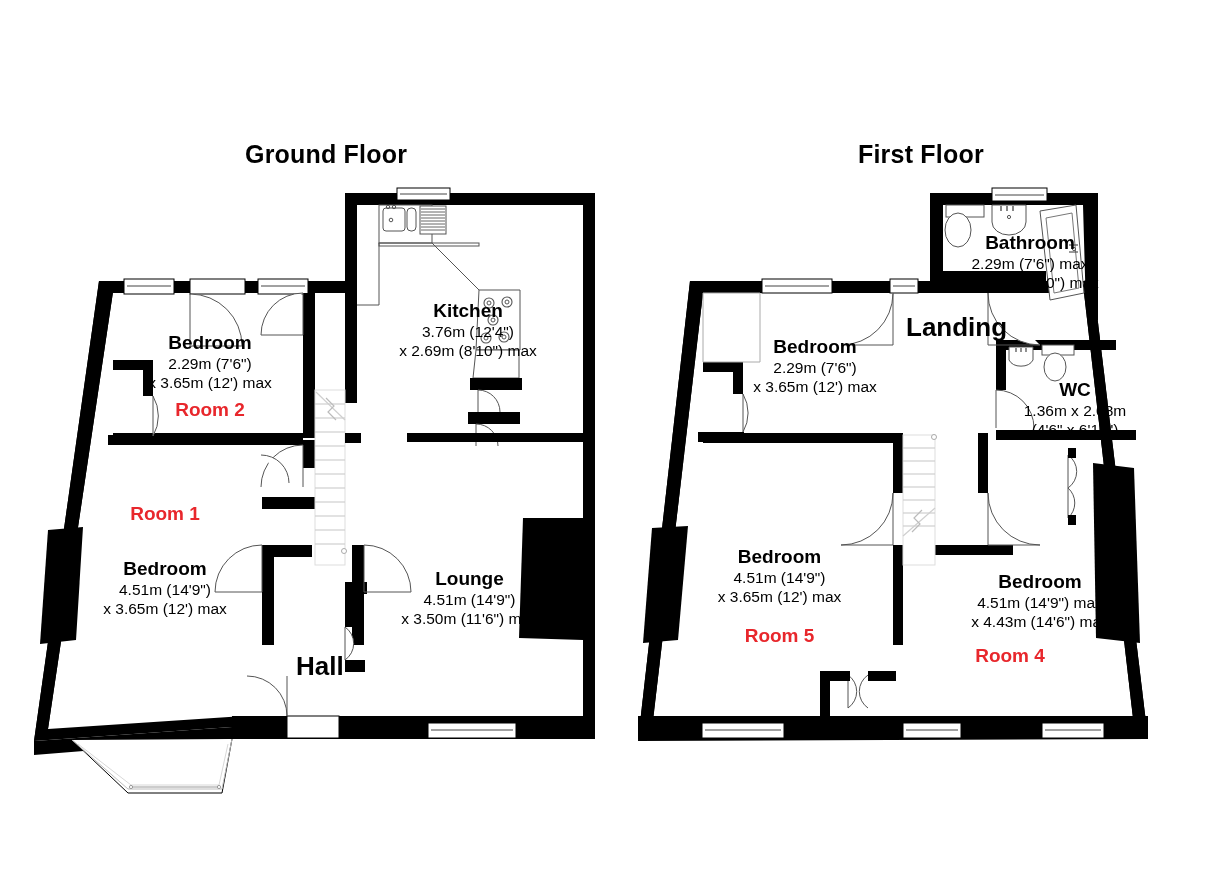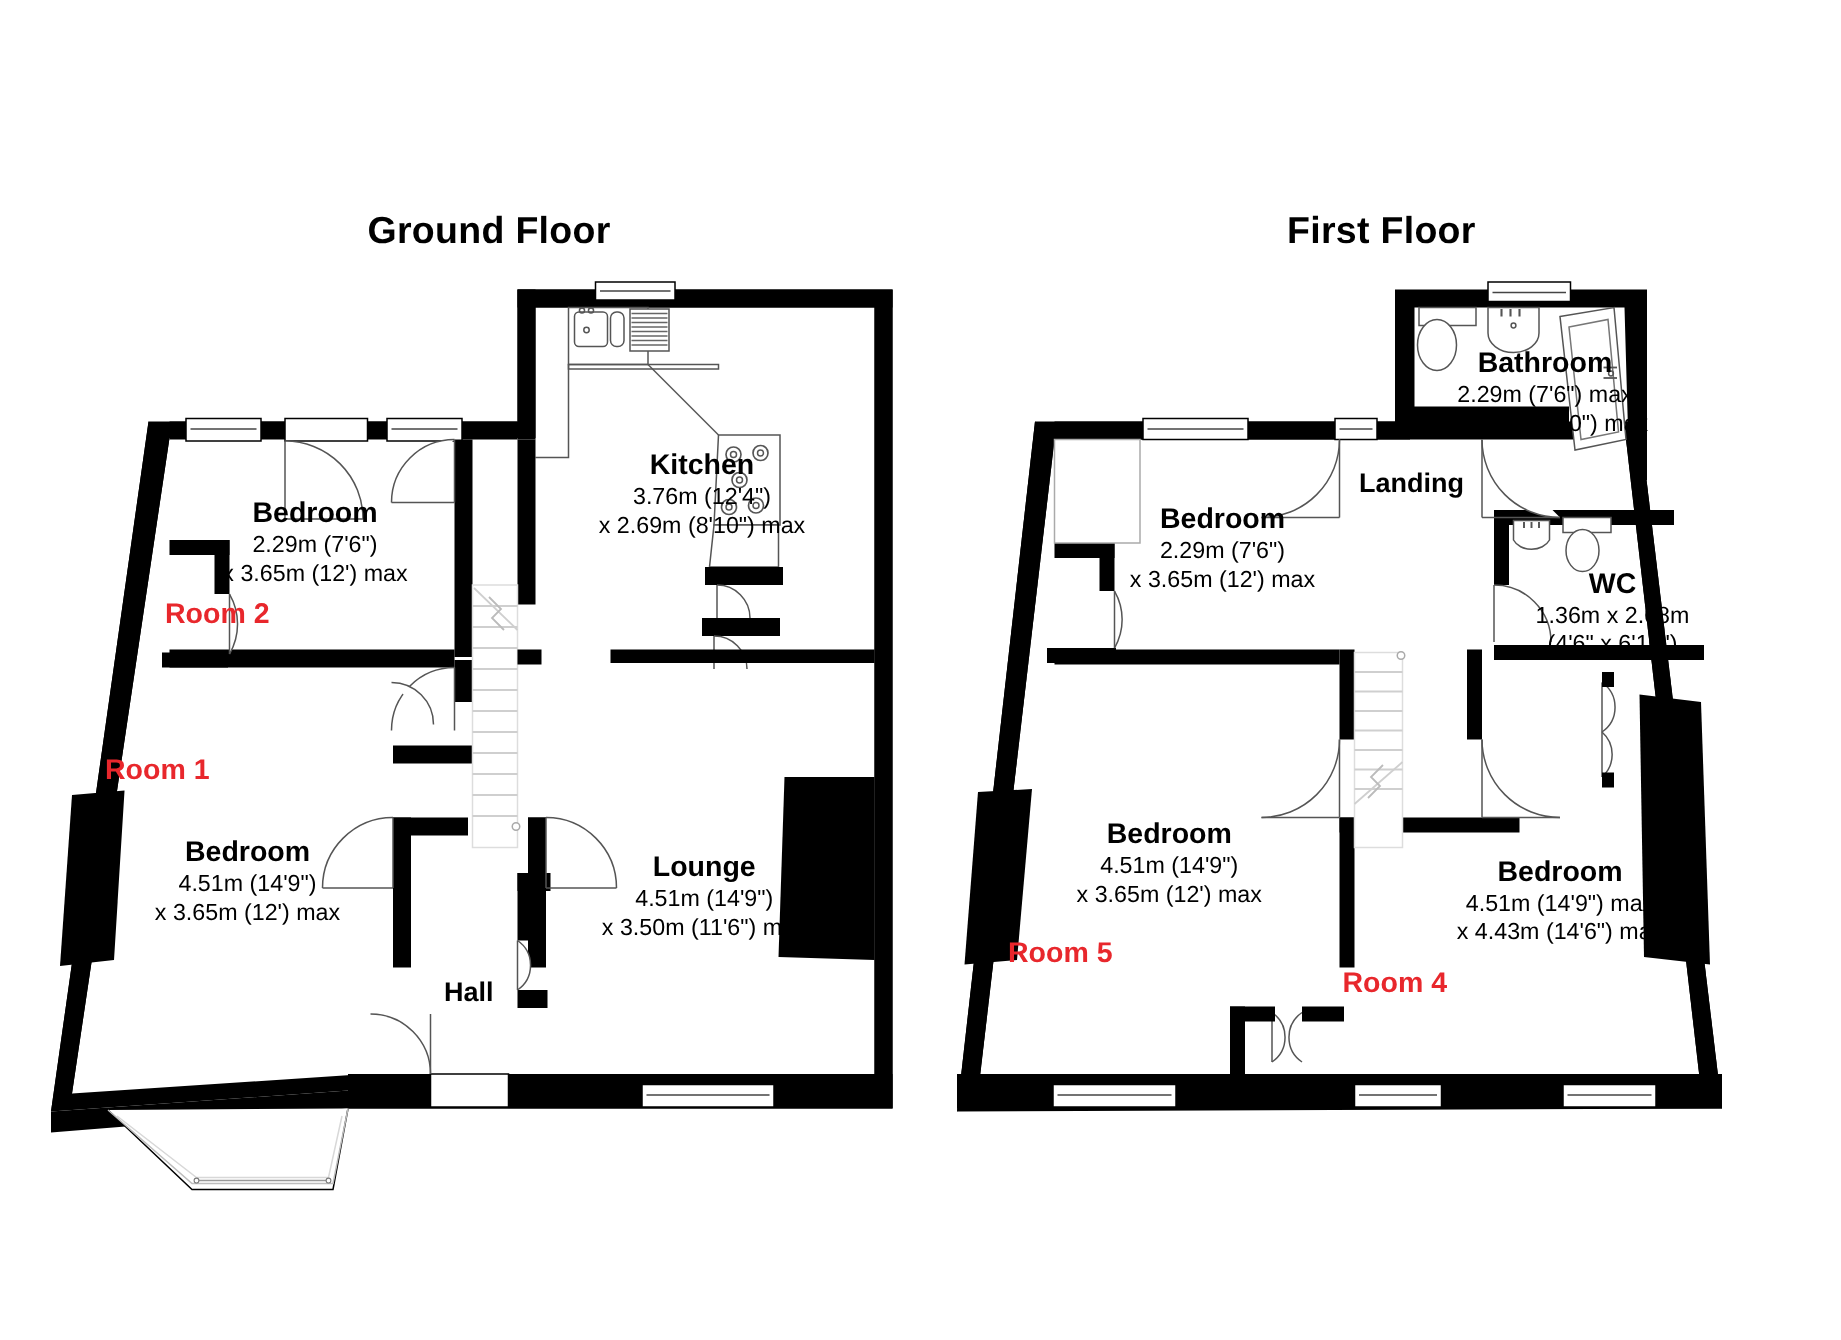--- a/index.html
+++ b/index.html
@@ -3,22 +3,22 @@
 <meta charset="utf-8">
 <style>
   html,body{margin:0;padding:0;background:#ffffff;}
   body{width:1227px;height:893px;overflow:hidden;font-family:"Liberation Sans",sans-serif;}
   #stage{position:relative;width:1227px;height:893px;background:#fff;}
   .floor-title{position:absolute;font-weight:bold;font-size:25px;color:#000;letter-spacing:.2px;white-space:nowrap;}
   svg{position:absolute;left:0;top:0;}
   .lbl{position:absolute;text-align:center;white-space:nowrap;color:#000;}
   .lbl .rname{font-weight:bold;font-size:19px;line-height:22px;display:block;}
   .lbl .dim{font-size:15.5px;line-height:19px;display:block;}
-  .roomtag{position:absolute;color:#E8272C;font-weight:bold;font-size:19px;white-space:nowrap;}
-  .plain{position:absolute;font-weight:bold;font-size:18px;color:#000;white-space:nowrap;}
+  .roomtag{position:absolute;color:#E8272C;font-weight:bold;font-size:19px;white-space:nowrap;text-align:center;}
+  .plain{position:absolute;font-weight:bold;font-size:26px;color:#000;white-space:nowrap;}
 </style>
 </head>
 <body>
 
 <div id="stage">
 
   <div class="floor-title" style="left:245px;top:140px;">Ground Floor</div>
   <div class="floor-title" style="left:858px;top:140px;">First Floor</div>
 
   <svg width="1227" height="893" viewBox="0 0 1227 893">

